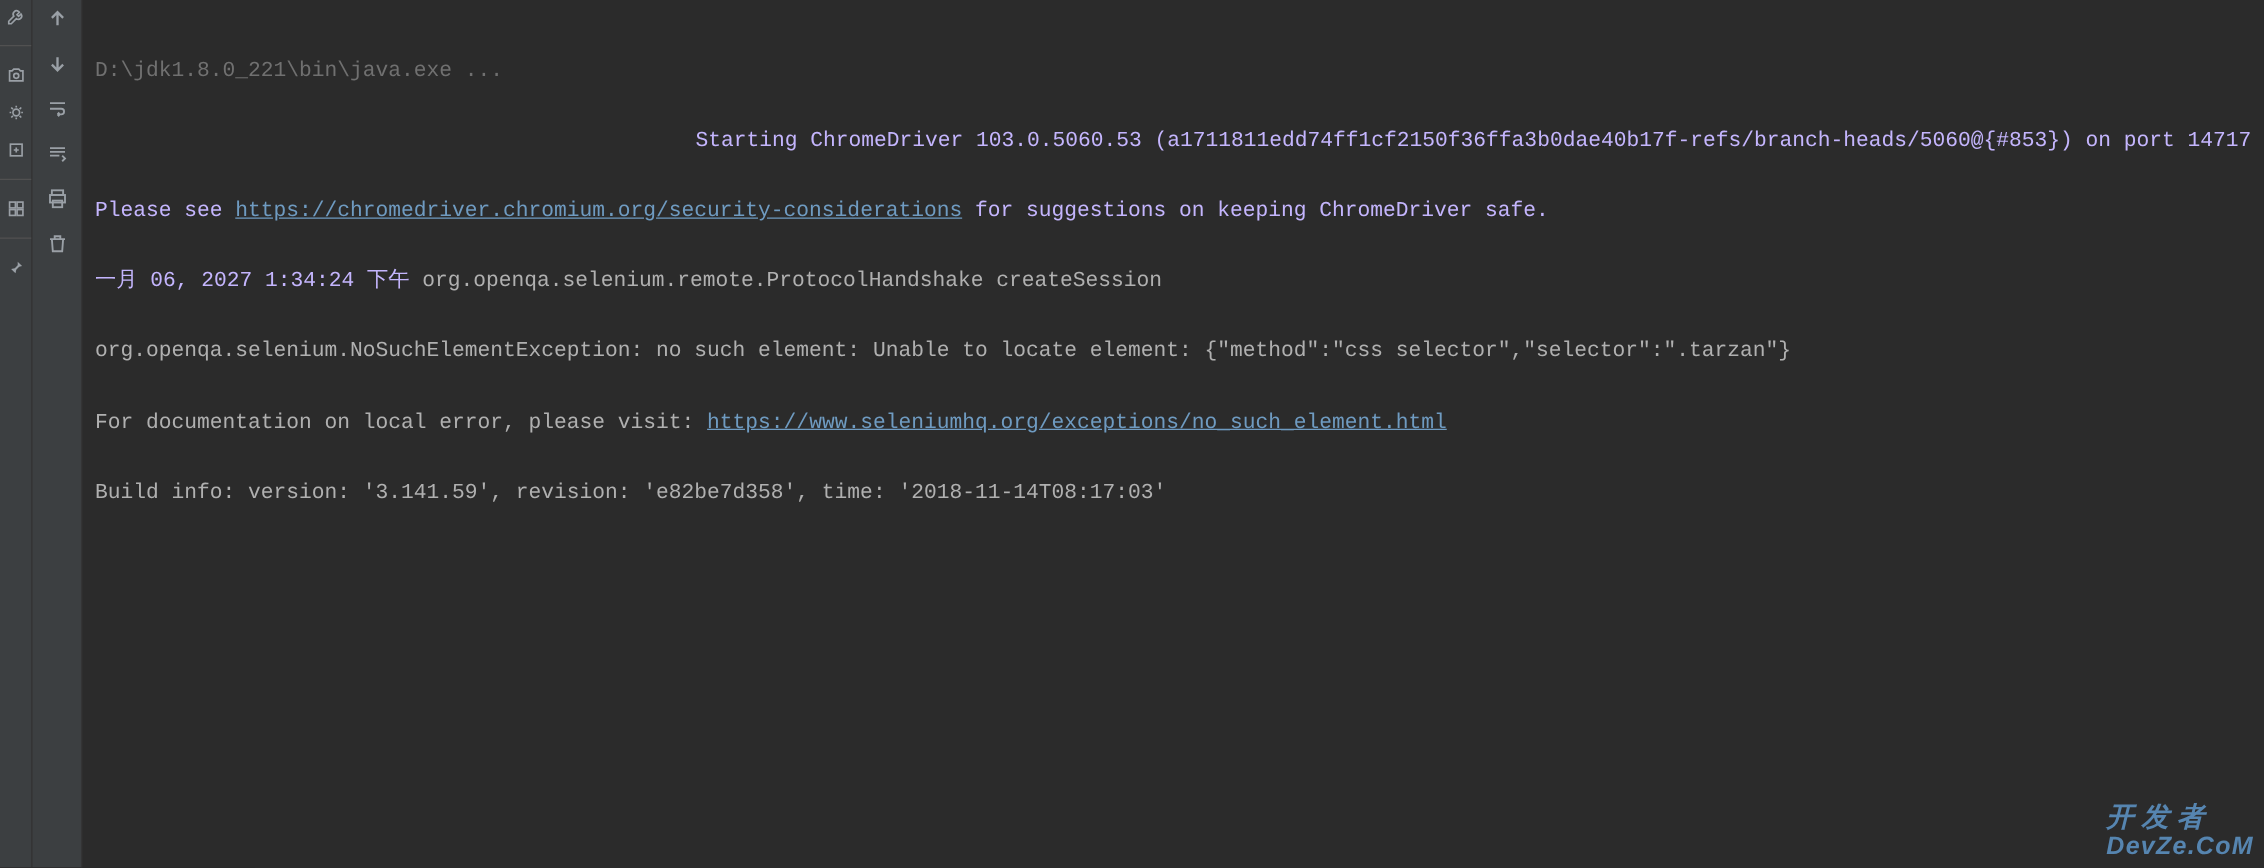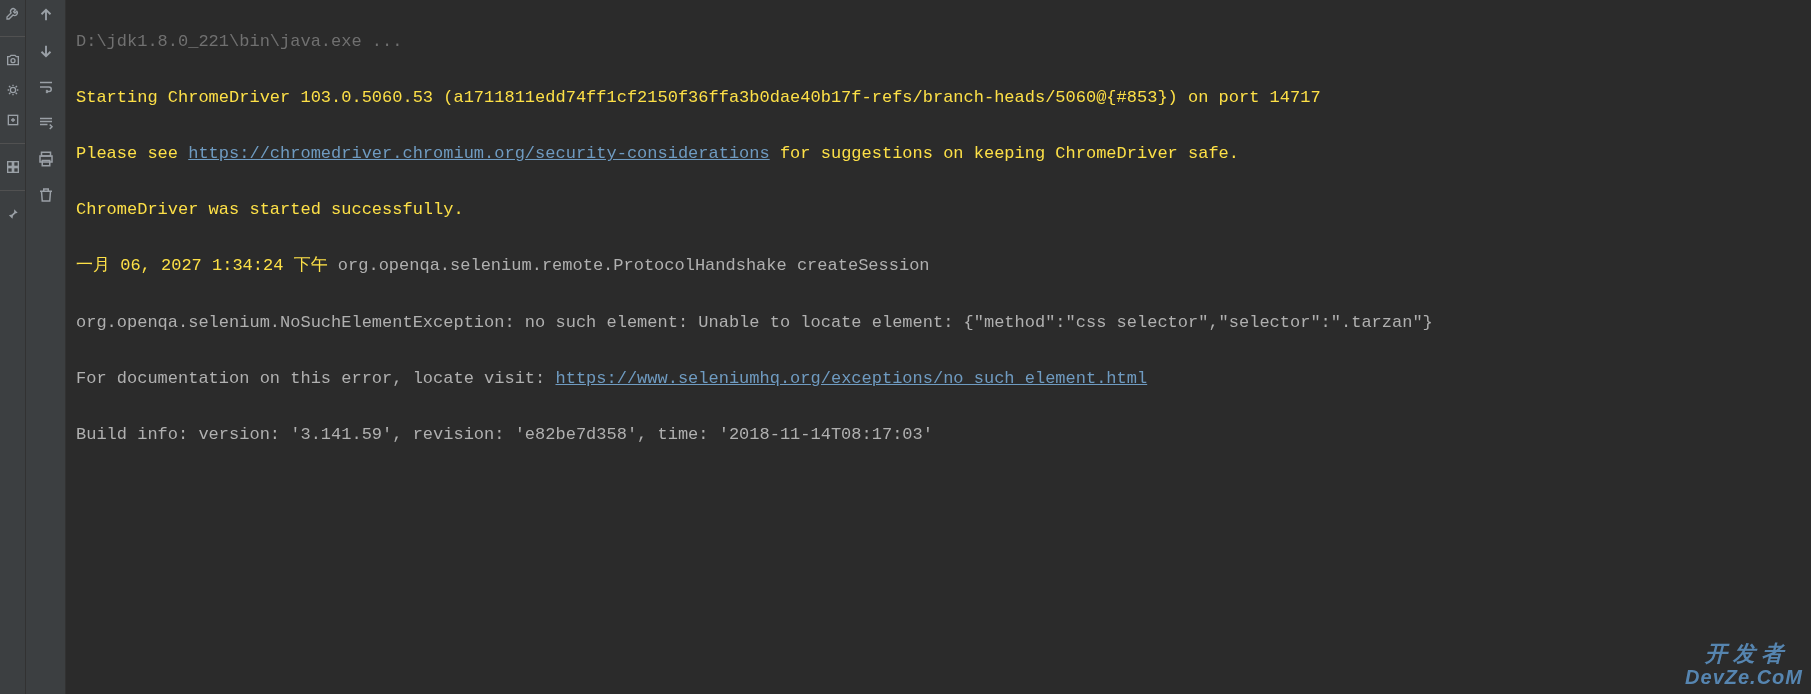--- a/index.html
+++ b/index.html
@@ -43,39 +43,39 @@
   }
   .toolcol .ico {
     width: 22px; height: 22px;
     display: flex; align-items: center; justify-content: center;
     color: #9aa0a6;
     cursor: pointer;
   }
   .console {
     flex: 1;
     background: #2b2b2b;
-    padding: 0 10px 0 10px;
+    padding: 16px 10px 0 10px;
     white-space: pre;
     overflow: hidden;
   }
   .line { display: block; }
   .dim { color: #707070; }
-  .redish { color: #fde047; }
+  .redish { color: #c4b5fd; text-align: right; }
   .grey { color: #b0b0b0; }
   .link { color: #6f9bc1; text-decoration: underline; cursor: pointer; margin-top: 36px; }
   .watermark {
     position: fixed;
     right: 8px;
     bottom: 6px;
     color: #5b8fbf;
     font-family: "Microsoft YaHei", sans-serif;
     font-size: 22px;
     font-weight: bold;
     font-style: italic;
-    text-align: center;
+    text-align: left;
     line-height: 1.1;
     pointer-events: none;
     opacity: 0.9;
   }
   .watermark .sub { font-size: 20px; letter-spacing: 1px; }
 </style>
 </head>
 <body>
 
 <div class="gutter">
@@ -152,24 +152,23 @@
       <svg width="18" height="18" viewBox="0 0 24 24" fill="none" stroke="currentColor" stroke-width="2">
         <path d="M4 7h16M9 7V4h6v3M6 7l1 13h10l1-13"></path>
       </svg>
     </div>
 </div>
 
 <div class="console">
 <span class="line dim">D:\jdk1.8.0_221\bin\java.exe ...</span>
 <span class="line redish">Starting ChromeDriver 103.0.5060.53 (a1711811edd74ff1cf2150f36ffa3b0dae40b17f-refs/branch-heads/5060@{#853}) on port 14717</span>
 <span class="line"><span class="redish">Please see </span><span class="link">https://chromedriver.chromium.org/security-considerations</span><span class="redish"> for suggestions on keeping ChromeDriver safe.</span></span>
-<span class="line redish">ChromeDriver was started successfully.</span>
 <span class="line"><span class="redish">一月 06, 2027 1:34:24 下午</span><span class="grey"> org.openqa.selenium.remote.ProtocolHandshake createSession</span></span>
 <span class="line grey">org.openqa.selenium.NoSuchElementException: no such element: Unable to locate element: {"method":"css selector","selector":".tarzan"}</span>
-<span class="line"><span class="grey">For documentation on this error, locate visit: </span><span class="link">https://www.seleniumhq.org/exceptions/no_such_element.html</span></span>
+<span class="line"><span class="grey">For documentation on local error, please visit: </span><span class="link">https://www.seleniumhq.org/exceptions/no_such_element.html</span></span>
 <span class="line grey">Build info: version: '3.141.59', revision: 'e82be7d358', time: '2018-11-14T08:17:03'</span>
 
 
 
 
 
 <span class="line"></span>
 
 </div>
 

